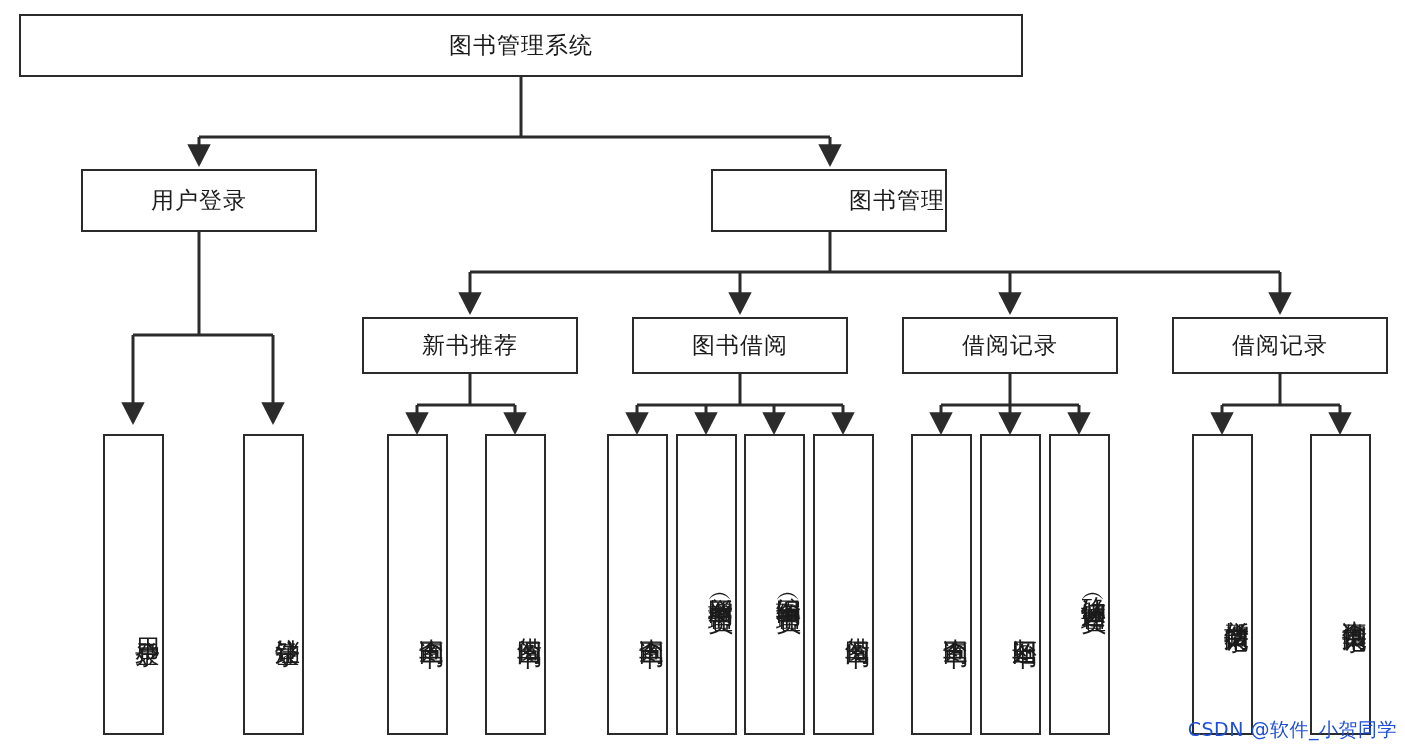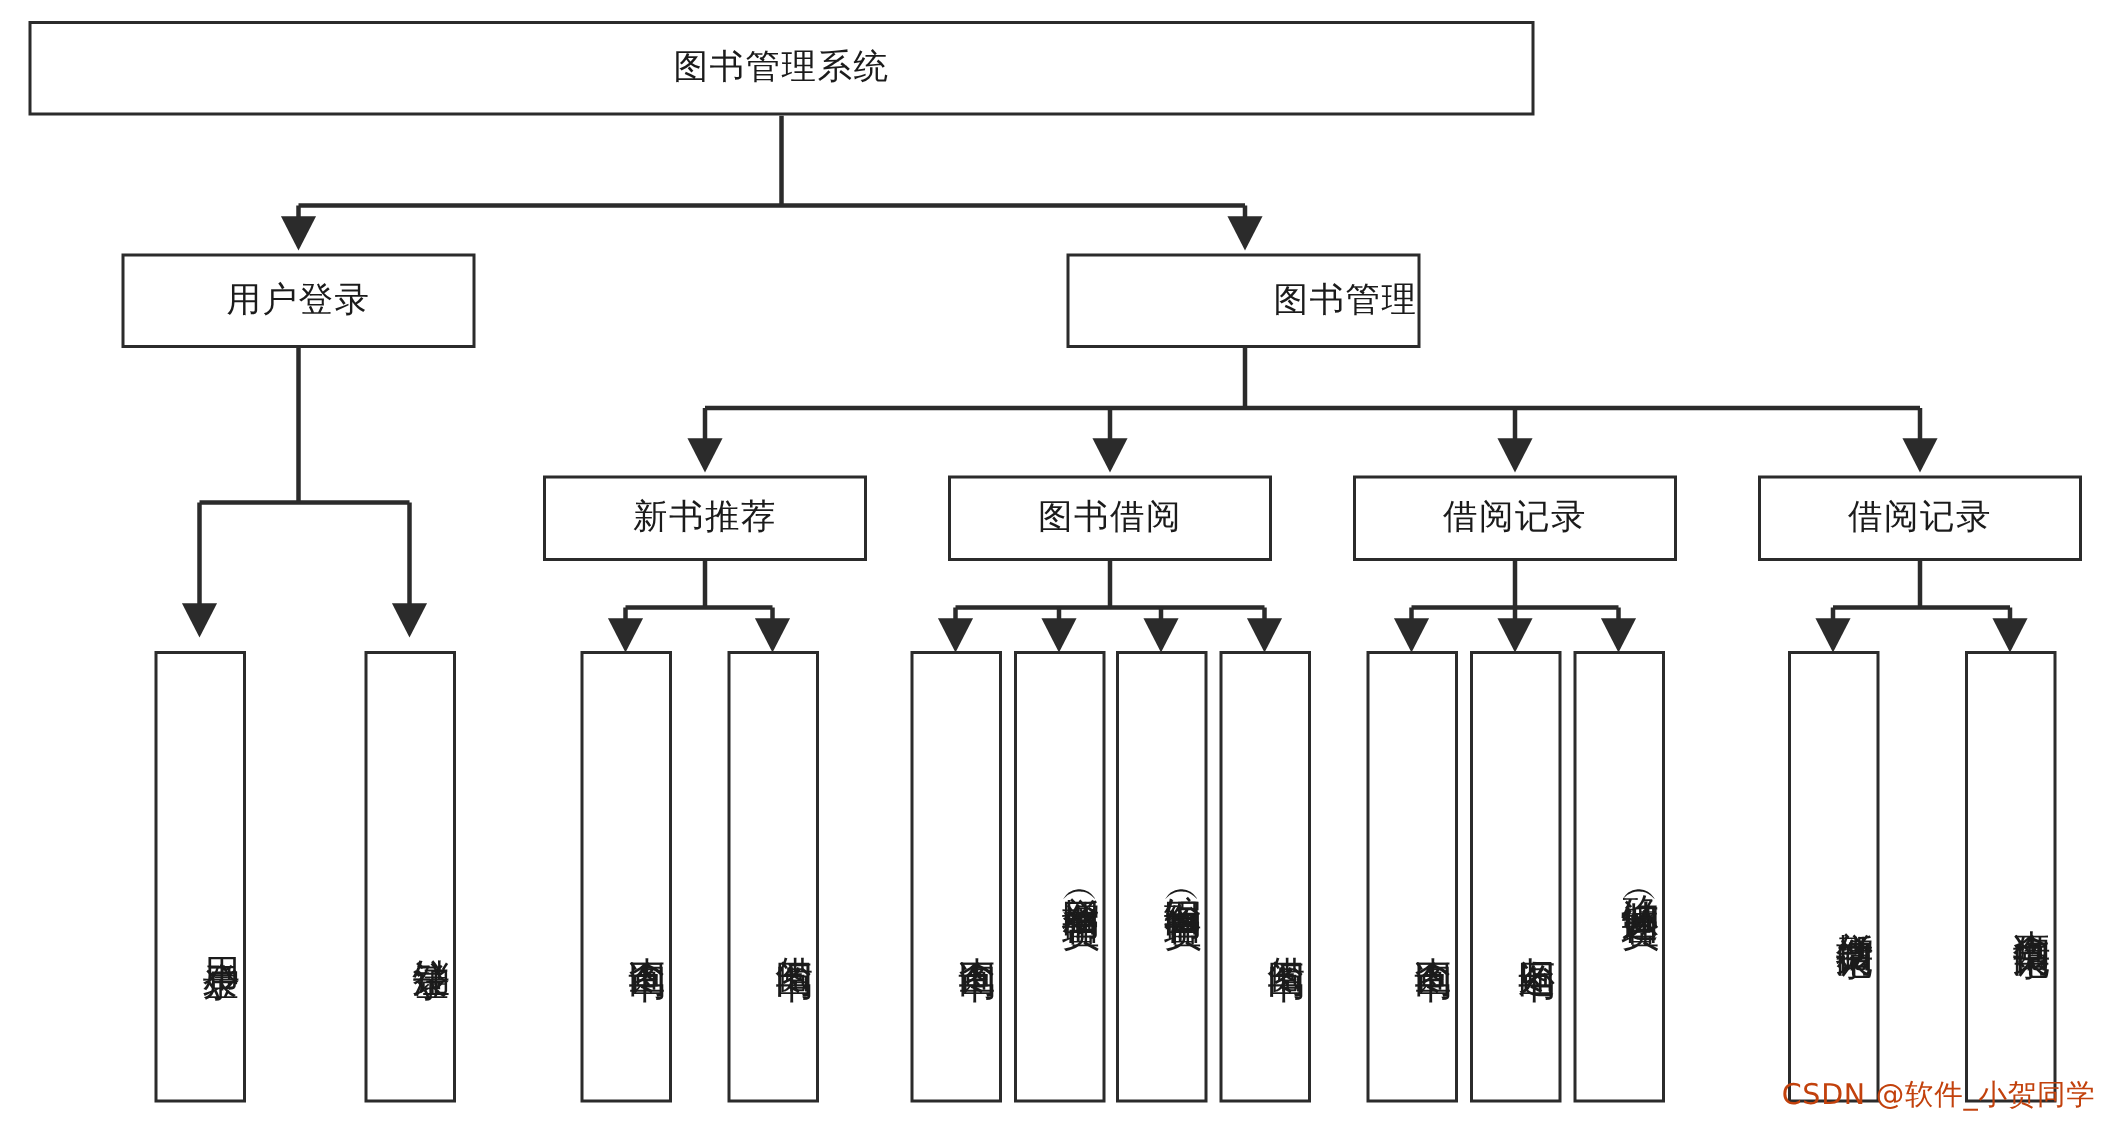--- a/index.html
+++ b/index.html
@@ -57,21 +57,21 @@
   }
   .node-label {
     display: block;
     white-space: pre-wrap;
   }
   .watermark {
     position: absolute;
     right: 8px;
     bottom: 4px;
     font-size: 19px;
-    color: #c2410c;
+    color: #1d4ed8;
     letter-spacing: 0.5px;
     white-space: nowrap;
     font-family: "DejaVu Sans", "Liberation Sans", sans-serif;
   }
 </style>
 </head>
 <body>
 
 <div id="diagram-root">
 

